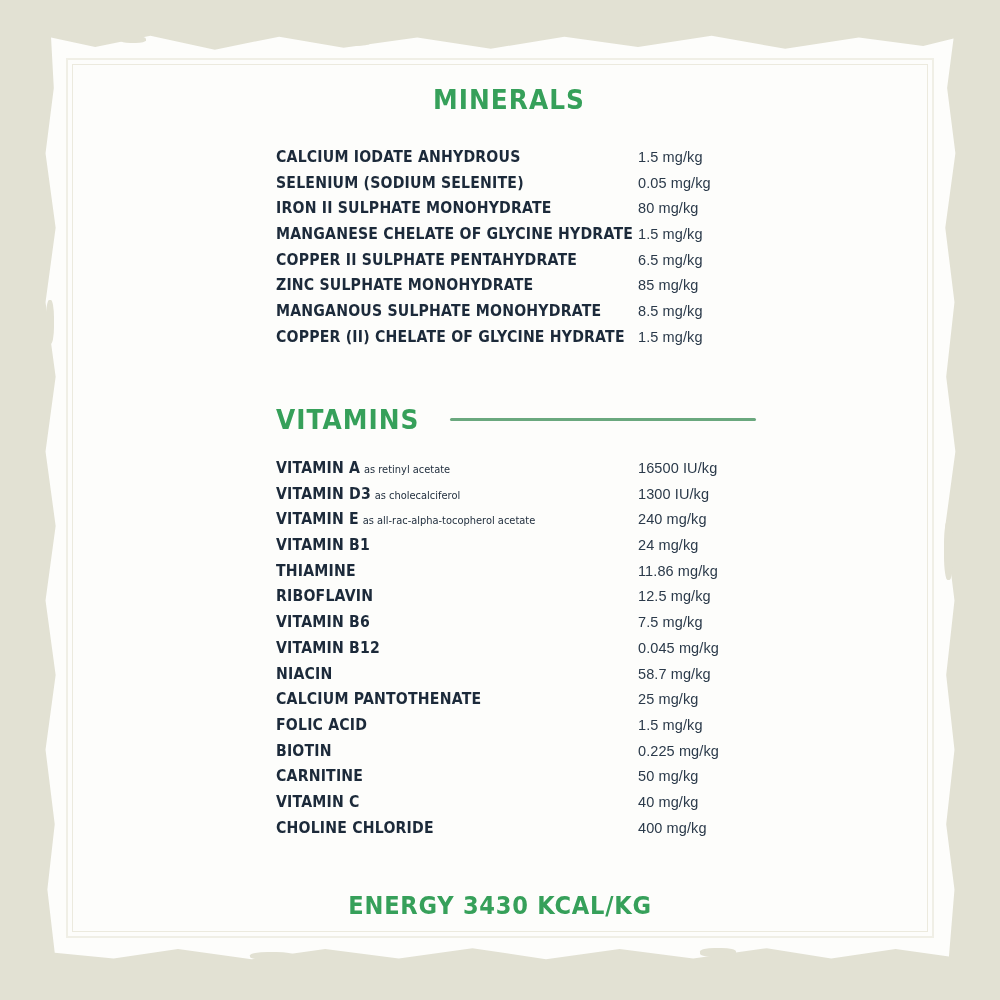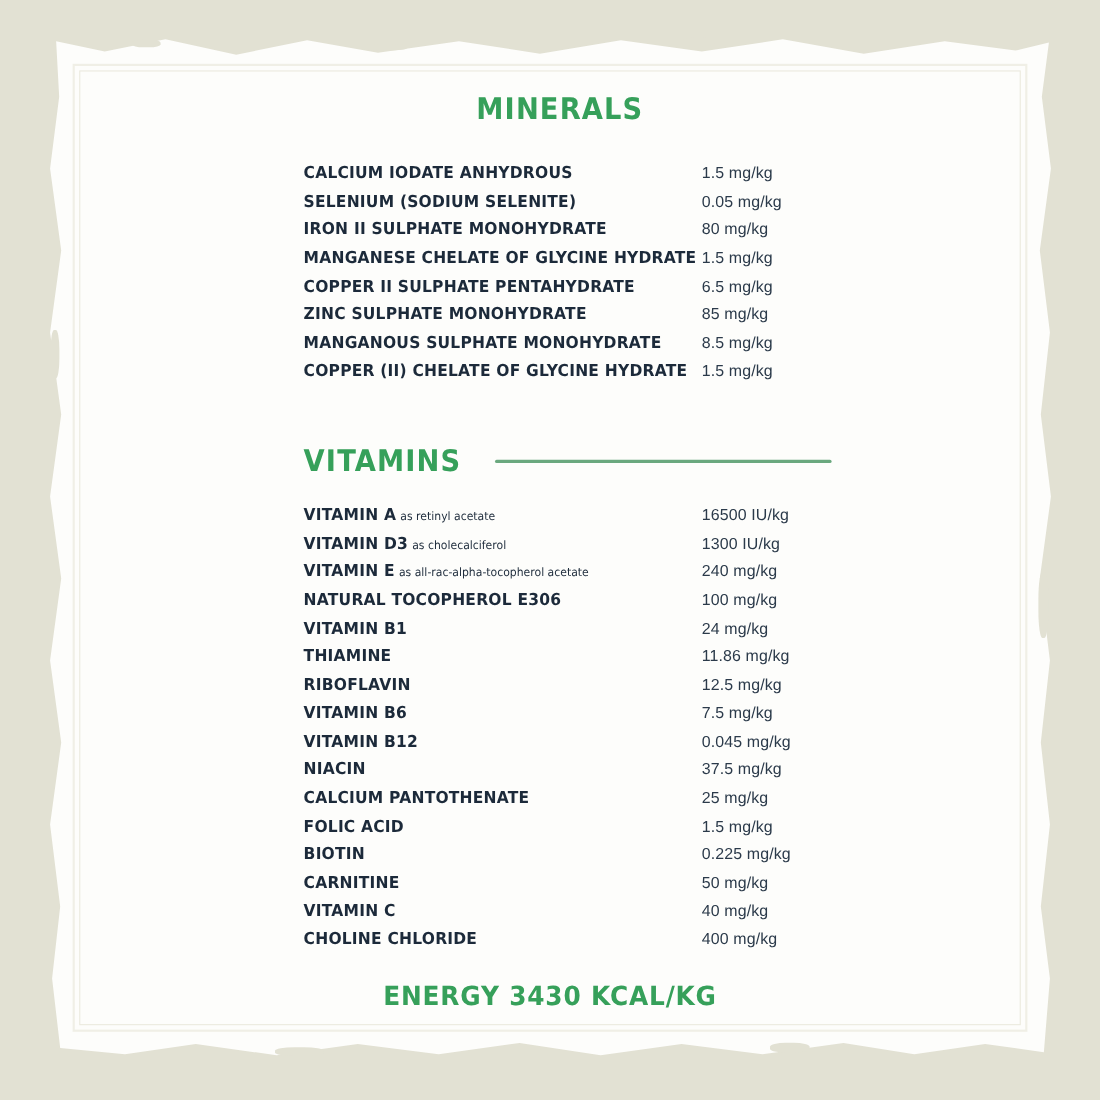--- a/index.html
+++ b/index.html
@@ -234,24 +234,20 @@
       </div>
       <div class="row">
         <div class="name"><span>VITAMIN D3</span><span class="qual">as cholecalciferol</span></div>
         <div class="value">1300 IU/kg</div>
       </div>
       <div class="row">
         <div class="name"><span>VITAMIN E</span><span class="qual">as all-rac-alpha-tocopherol acetate</span></div>
         <div class="value">240 mg/kg</div>
       </div>
       <div class="row">
-        <div class="name"><span>NATURAL TOCOPHEROL E306</span><span class="qual"></span></div>
-        <div class="value">100 mg/kg</div>
-      </div>
-      <div class="row">
         <div class="name"><span>VITAMIN B1</span><span class="qual"></span></div>
         <div class="value">24 mg/kg</div>
       </div>
       <div class="row">
         <div class="name"><span>THIAMINE</span><span class="qual"></span></div>
         <div class="value">11.86 mg/kg</div>
       </div>
       <div class="row">
         <div class="name"><span>RIBOFLAVIN</span><span class="qual"></span></div>
         <div class="value">12.5 mg/kg</div>
@@ -259,21 +255,21 @@
       <div class="row">
         <div class="name"><span>VITAMIN B6</span><span class="qual"></span></div>
         <div class="value">7.5 mg/kg</div>
       </div>
       <div class="row">
         <div class="name"><span>VITAMIN B12</span><span class="qual"></span></div>
         <div class="value">0.045 mg/kg</div>
       </div>
       <div class="row">
         <div class="name"><span>NIACIN</span><span class="qual"></span></div>
-        <div class="value">37.5 mg/kg</div>
+        <div class="value">58.7 mg/kg</div>
       </div>
       <div class="row">
         <div class="name"><span>CALCIUM PANTOTHENATE</span><span class="qual"></span></div>
         <div class="value">25 mg/kg</div>
       </div>
       <div class="row">
         <div class="name"><span>FOLIC ACID</span><span class="qual"></span></div>
         <div class="value">1.5 mg/kg</div>
       </div>
       <div class="row">

